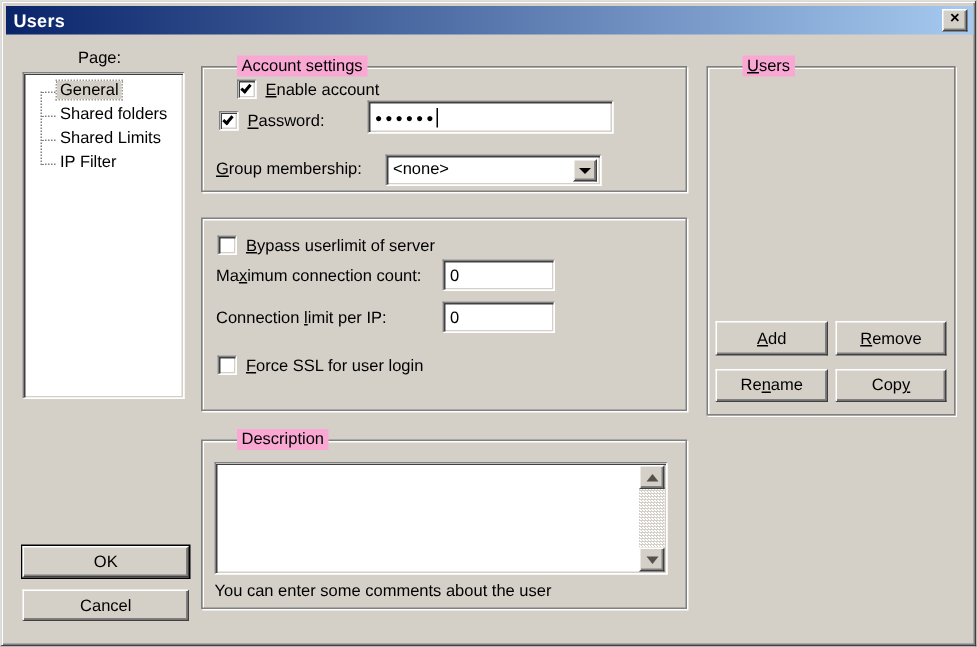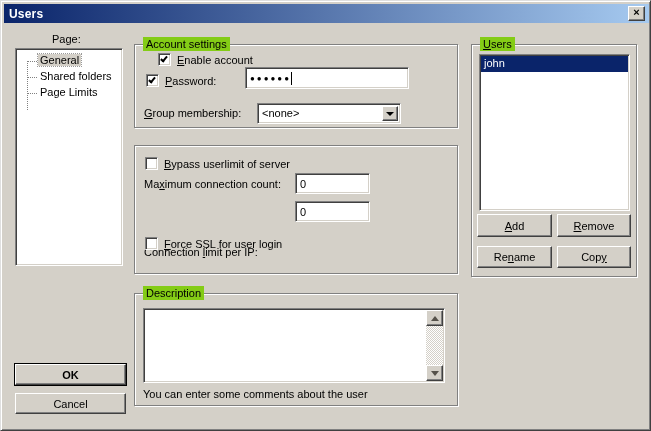--- a/index.html
+++ b/index.html
@@ -37,29 +37,29 @@
   }
   .btn {
     position: absolute;
     background: #d4d0c8;
     border: 1px solid; border-color: #fff #404040 #404040 #fff;
     box-shadow: inset -1px -1px 0 #808080;
     font-family: "Liberation Sans", sans-serif; font-size: 11px; color: #000;
     display: flex; align-items: center; justify-content: center;
     cursor: default;
   }
-  .btn.default { box-shadow: inset -1px -1px 0 #808080, 0 0 0 1px #000; font-weight: bold; }
+  .btn.default { box-shadow: inset -1px -1px 0 #808080, 0 0 0 1px #000; }
   .groupbox {
     position: absolute;
     border: 1px solid #808080;
     box-shadow: 1px 1px 0 #fff, inset 1px 1px 0 #fff;
   }
   .legend {
-    position: absolute; top: -8px; left: 8px;
-    background: #84cc16; padding: 0 3px; line-height: 14px; white-space: nowrap;
+    position: absolute; top: -8px; left: 23px;
+    background: #f9a8d4; padding: 0 3px; line-height: 14px; white-space: nowrap;
   }
   .lbl { position: absolute; white-space: nowrap; }
 
   
   .cbrow { position: absolute; display: flex; align-items: center; gap: 6px; }
   .checkbox {
     width: 13px; height: 13px; flex: 0 0 13px; position: relative;
     background: #fff;
     border: 1px solid; border-color: #808080 #fff #fff #808080;
     box-shadow: inset 1px 1px 0 #404040, inset -1px -1px 0 #d4d0c8;
@@ -143,21 +143,24 @@
   <div class="lbl" style="left:10px; top:32px;padding-left:41px;">Page:</div>
   <div class="tree sunken">
     <div class="vline"></div>
     <div class="tree-item selected">
       <span class="tlabel">General</span>
     </div>
     <div class="tree-item">
       <span class="tlabel">Shared folders</span>
     </div>
     <div class="tree-item">
-      <span class="tlabel">Page Limits</span>
+      <span class="tlabel">Shared Limits</span>
+    </div>
+    <div class="tree-item">
+      <span class="tlabel">IP Filter</span>
     </div>
   </div>
 
   <div class="btn default" style="left:14px; top:363px; width:111px; height:21px;">OK</div>
   <div class="btn" style="left:14px; top:392px; width:111px; height:21px;">Cancel</div>
 
   <div class="groupbox" style="left:133px; top:43px; width:324px; height:84px;">
     <div class="legend">Account settings</div>
 
     <div class="cbrow" style="left:23px; top:8px;">
@@ -191,21 +194,21 @@
     <div class="cbrow" style="left:10px; top:11px;">
       <span class="checkbox">
         
       </span>
       <span><u>B</u>ypass userlimit of server</span>
     </div>
 
     <div class="lbl" style="left:9px; top:32px;text-align:center;">Ma<u>x</u>imum connection count:</div>
     <input class="native" style="left: 160px; top: 27px; width: 75px; height: 21px;" type="text" value="0">
 
-    <div class="lbl" style="left:9px; top:60px;margin-top:40px;">Connection <u>l</u>imit per IP:</div>
+    <div class="lbl" style="left:9px; top:60px;">Connection <u>l</u>imit per IP:</div>
     <input class="native" style="left: 160px; top: 55px; width: 75px; height: 21px;" type="text" value="0">
 
     <div class="cbrow" style="left:10px; top:91px;text-align:center;">
       <span class="checkbox">
         
       </span>
       <span><u>F</u>orce SSL for user login</span>
     </div>
   </div>
 
@@ -220,22 +223,19 @@
         <div class="sb-btn down">
           <span class="tri-down"></span>
         </div>
       </div>
     </div>
     <div class="lbl" style="left:8px; top:94px;">You can enter some comments about the user</div>
   </div>
 
   <div class="groupbox" style="left:470px; top:43px; width:166px; height:233px;">
     <div class="legend"><u>U</u>sers</div>
-    <div class="listbox sunken" style="left:7px; top:9px; width:151px; height:157px;">
-      <div class="list-item selected">john</div>
-    </div>
     <div class="btn" style="left:5px; top:169px; width:75px; height:23px;"><u>A</u>dd</div>
     <div class="btn" style="left:85px; top:169px; width:74px; height:23px;"><u>R</u>emove</div>
     <div class="btn" style="left:5px; top:201px; width:75px; height:22px;">Re<u>n</u>ame</div>
     <div class="btn" style="left:85px; top:201px; width:74px; height:22px;">Cop<u>y</u></div>
   </div>
 
 </div>
 
 </body></html>

